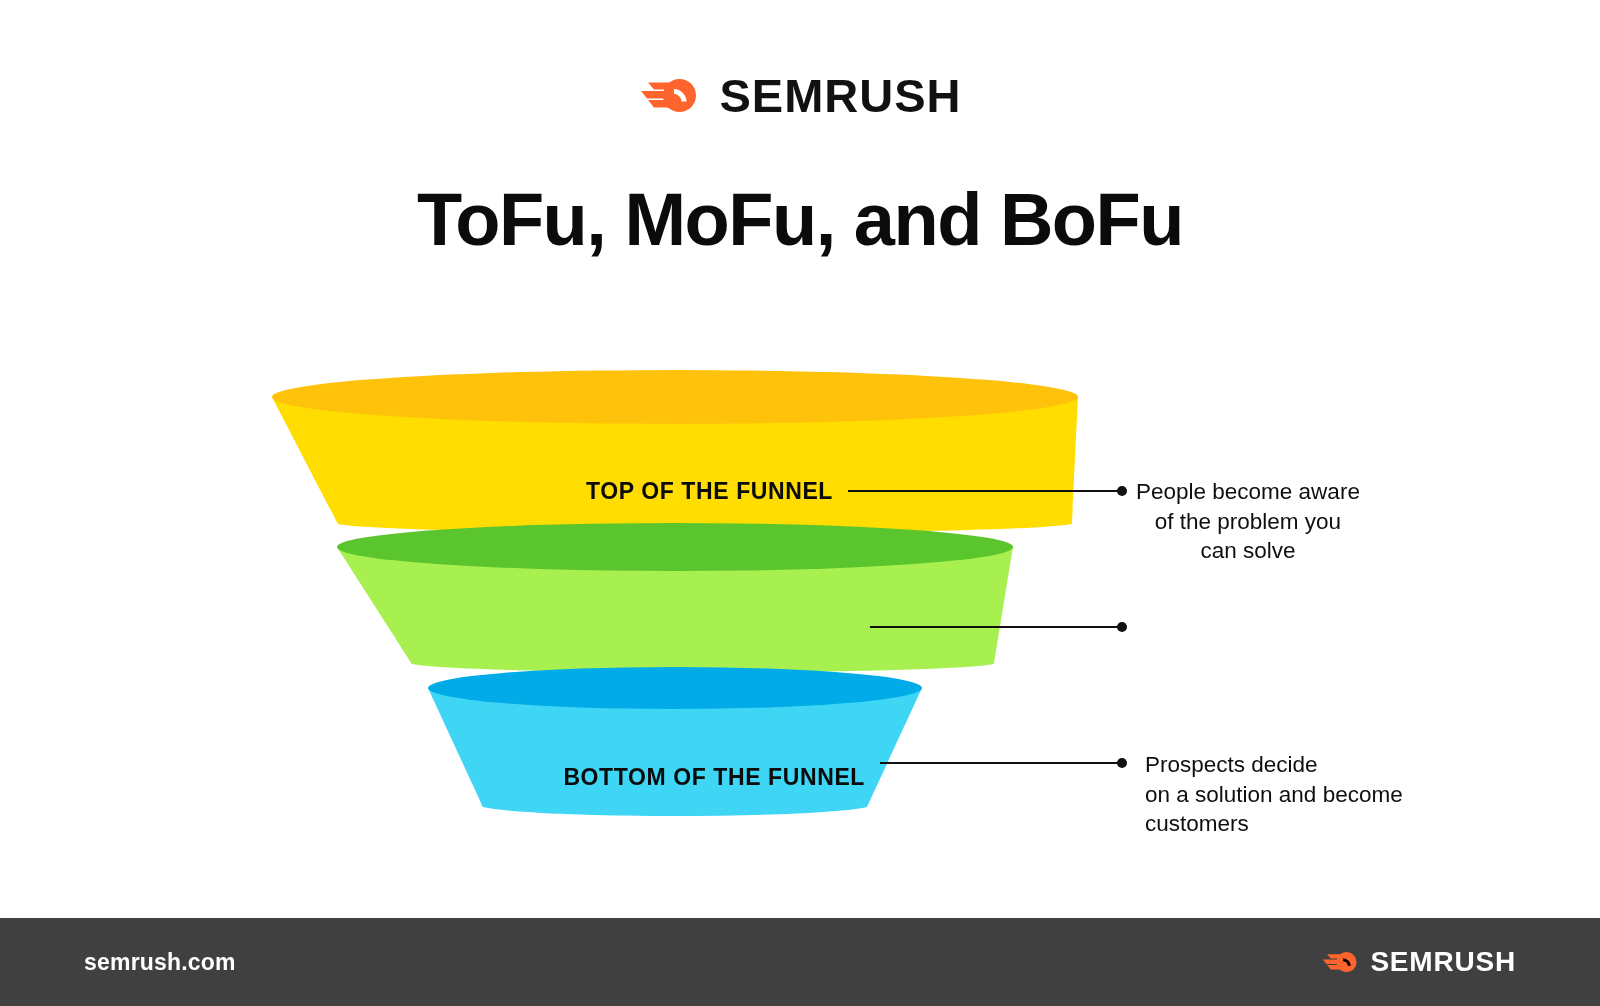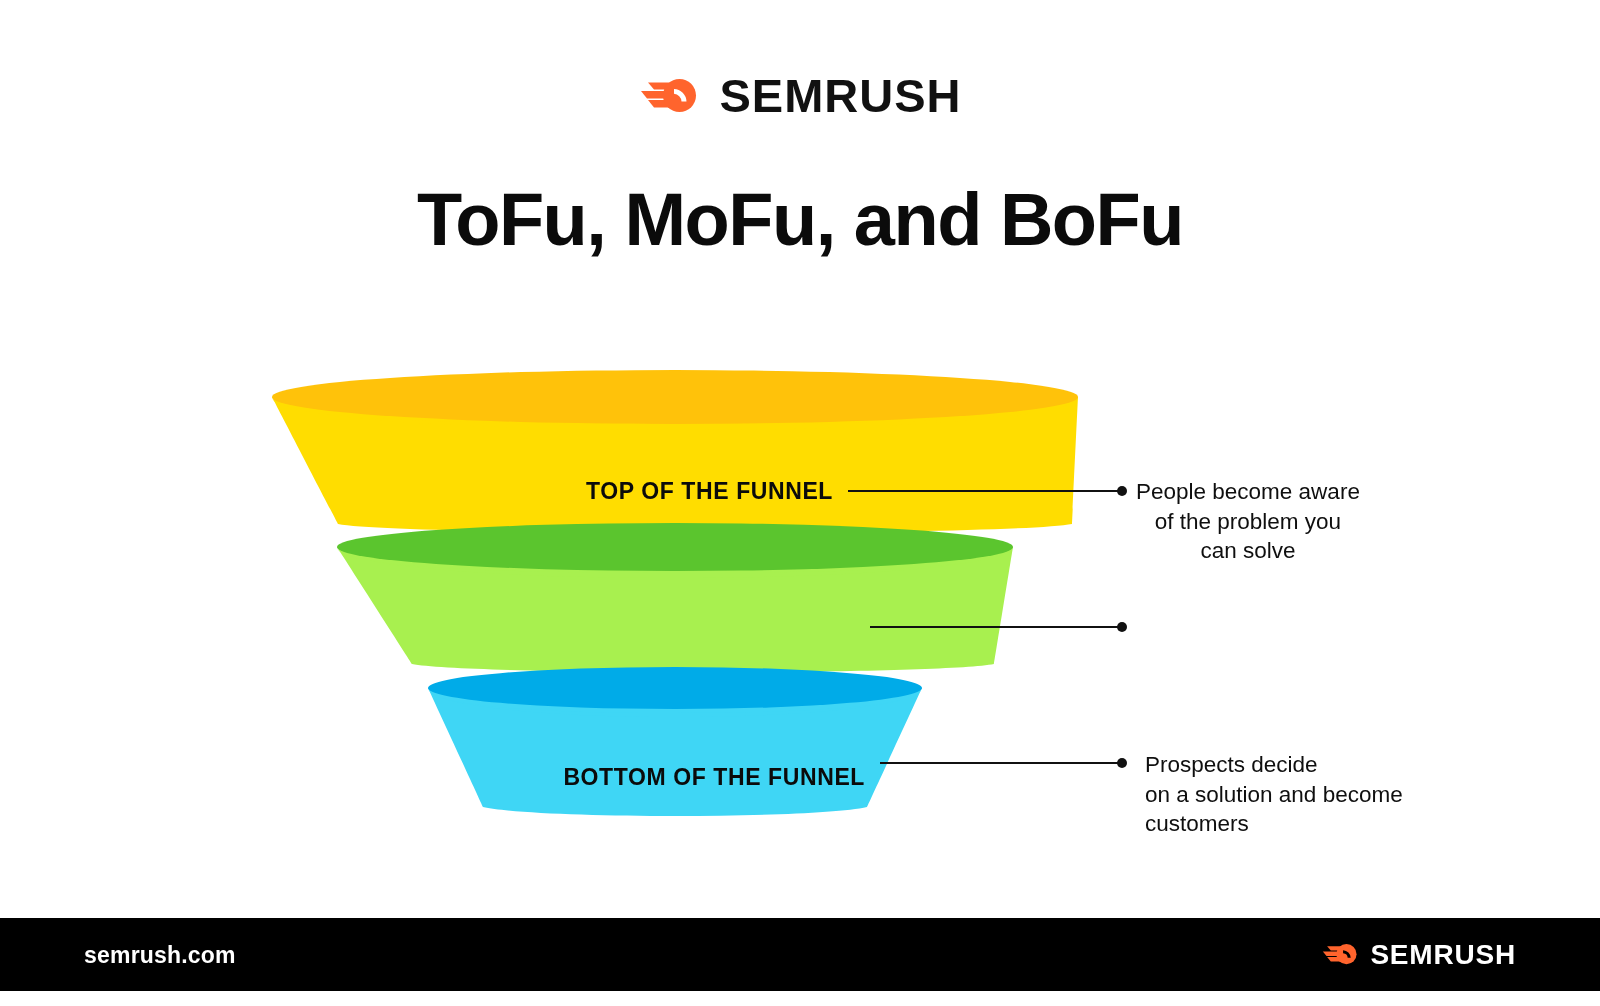--- a/index.html
+++ b/index.html
@@ -94,22 +94,22 @@
     line-height: 29.5px;
     white-space: pre-line;
   }
 
   
   .footer-bar {
     position: absolute;
     left: 0;
     top: 918px;
     width: 1600px;
-    height: 73px;
-    background: #000000;
+    height: 88px;
+    background: #404040;
   }
   .footer-url {
     position: absolute;
     left: 84px;
     top: 50%;
     transform: translateY(-50%);
     font-family: "Liberation Sans", sans-serif;
     font-size: 23px;
     font-weight: 600;
     letter-spacing: 0.2px;

